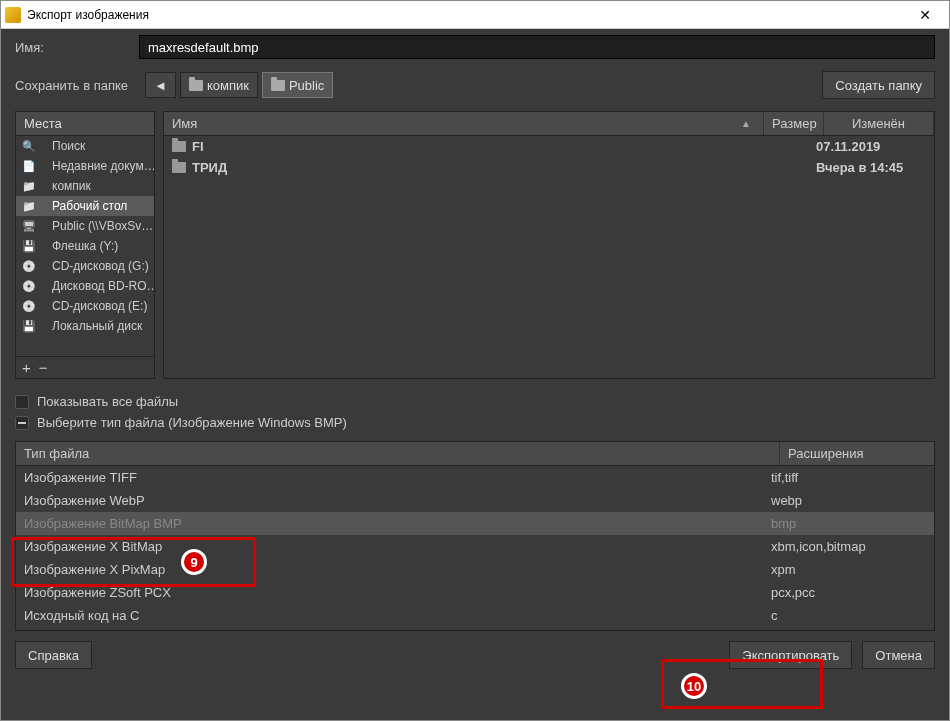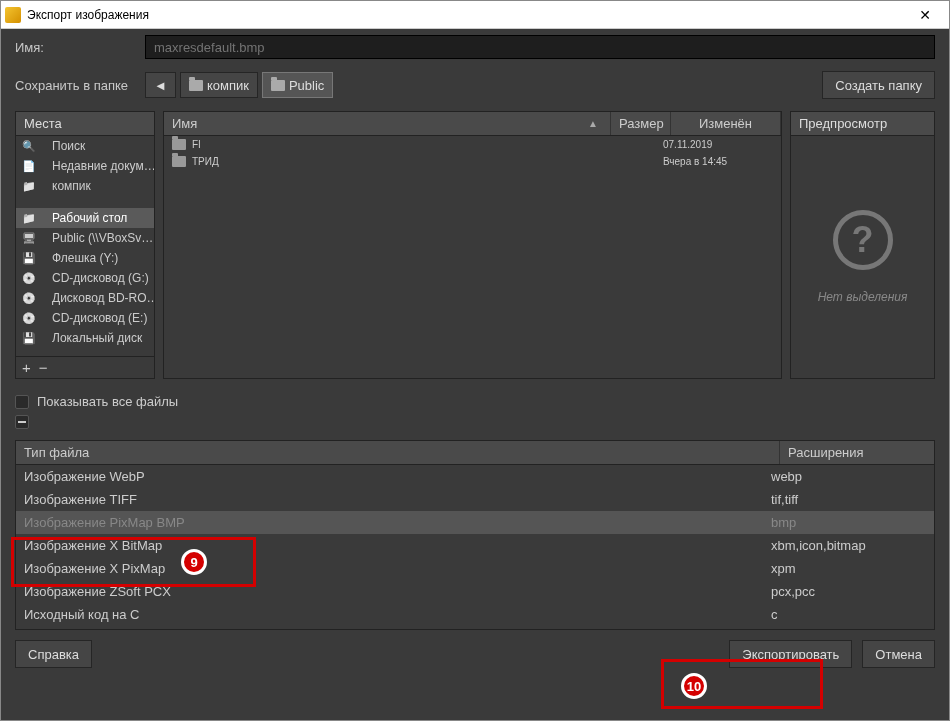--- a/index.html
+++ b/index.html
@@ -3,57 +3,57 @@
 <meta charset="utf-8">
 <style>
 * { box-sizing: border-box; margin: 0; padding: 0; }
 body { font-family: "Segoe UI", Tahoma, sans-serif; font-size: 13px; background: #fff; width: 950px; height: 721px; overflow: hidden; }
 .window { background: #3a3a3a; color: #ccc; width: 950px; height: 721px; display: flex; flex-direction: column; border: 1px solid #888; }
 .titlebar { background: #fff; color: #000; height: 28px; display: flex; align-items: center; padding: 0 4px; border-bottom: 1px solid #ccc; }
 .titlebar .icon { width: 16px; height: 16px; margin-right: 6px; background: linear-gradient(135deg,#f4c430,#d49000); border-radius: 2px; }
 .titlebar .title { flex: 1; font-size: 12px; }
 .titlebar .close { width: 40px; height: 26px; display: flex; align-items: center; justify-content: center; cursor: pointer; font-size: 14px; }
 
-.row { display: flex; align-items: center; padding: 6px 14px; gap: 10px; }
+.row { display: flex; align-items: center; padding: 6px 14px; gap: 4px; }
 .label { min-width: 120px; color: #c8c8c8; font-size: 13px; }
-.textinput { flex: 1; background: #1e1e1e; border: 1px solid #000; color: #737373; padding: 4px 8px; height: 24px; font-size: 13px; }
+.textinput { flex: 1; background: #1e1e1e; border: 1px solid #000; color: #ffffff; padding: 4px 8px; height: 24px; font-size: 13px; }
 
 .path-row { display: flex; align-items: center; padding: 6px 14px; gap: 10px; }
 .path-crumbs { display: flex; gap: 4px; }
 .crumb-btn { background: #454545; border: 1px solid #252525; color: #ddd; padding: 3px 8px; height: 26px; display: flex; align-items: center; gap: 4px; cursor: pointer; font-size: 13px; }
 .crumb-btn.active { background: #555; border-color: #777; }
 .crumb-btn .folder-ic { width: 14px; height: 11px; background: #aaa; border-radius: 1px; position: relative; }
 .crumb-btn .folder-ic::before { content:""; position:absolute; top:-3px; left:0; width:6px; height:3px; background:#aaa; border-radius:1px 1px 0 0;}
 .spacer { flex: 1; }
 .btn { background: #454545; border: 1px solid #252525; color: #ddd; padding: 5px 12px; cursor: pointer; font-size: 13px; height: 28px; }
 
 .mid { display: flex; gap: 8px; padding: 6px 14px; height: 280px; }
 .places { width: 140px; display: flex; flex-direction: column; border: 1px solid #222; background: #3a3a3a; }
 .col-head { background: #4a4a4a; border-bottom: 1px solid #222; padding: 4px 8px; font-size: 13px; color: #ddd; }
 .places-list { flex: 1; overflow: hidden; }
 .place-item { padding: 3px 6px; display: flex; align-items: center; gap: 16px; cursor: pointer; font-size: 12px; white-space: nowrap; overflow: hidden; text-overflow: ellipsis; }
-.place-item.selected { background: #5a5a5a; color: #fff; margin-top: 12px; }
+.place-item.selected { background: #5a5a5a; color: #fff; }
 .place-item .pic { width: 14px; height: 14px; flex-shrink: 0; }
 .ic-search::before{content:"🔍";font-size:11px;}
 .ic-doc::before{content:"📄";font-size:11px;}
 .ic-folder::before{content:"📁";font-size:11px;filter:grayscale(1);}
 .ic-net::before{content:"🖥";font-size:11px;}
 .ic-drive::before{content:"💾";font-size:11px;filter:grayscale(1);}
 .ic-cd::before{content:"💿";font-size:11px;filter:grayscale(1);}
 .places-footer { border-top: 1px solid #222; padding: 2px 6px; display: flex; gap: 8px; font-size: 15px; }
 .pf-btn { cursor: pointer; color: #ccc; }
 
 .filelist { flex: 1; border: 1px solid #222; display: flex; flex-direction: column; }
 .fl-head { display: flex; background: #4a4a4a; border-bottom: 1px solid #222; text-align: center; }
 .fl-head > div { padding: 4px 8px; font-size: 13px; border-right: 1px solid #333; }
 .fl-name { flex: 1; display: flex; align-items: center; justify-content: space-between; }
 .fl-size { width: 60px; }
 .fl-mod { width: 110px; }
 .fl-body { flex: 1; background: #3a3a3a; overflow-y: auto; }
-.fl-row { display: flex; padding: 3px 8px; font-size: 10px; cursor: pointer; }
+.fl-row { display: flex; padding: 3px 8px; font-size: 13px; cursor: pointer; font-weight: bold; }
 .fl-row .fname { flex: 1; display: flex; align-items: center; gap: 6px; }
 .fl-row .fsize { width: 60px; }
 .fl-row .fmod { width: 110px; }
 .folder-icon{width:14px;height:11px;background:#999;border-radius:1px;position:relative;flex-shrink:0;}
 .folder-icon::before{content:"";position:absolute;top:-3px;left:0;width:6px;height:3px;background:#999;border-radius:1px 1px 0 0;}
 
 .preview { width: 145px; border: 1px solid #222; display: flex; flex-direction: column; }
 .preview-body { flex: 1; display: flex; flex-direction: column; align-items: center; justify-content: center; gap: 20px; }
 .q-circle { width: 60px; height: 60px; border: 5px solid #777; border-radius: 50%; display: flex; align-items: center; justify-content: center; font-size: 36px; color: #777; font-weight: bold; }
 .no-sel { color: #888; font-style: italic; font-size: 12px; }
@@ -188,55 +188,49 @@
             <div class="fname">
               <span class="folder-icon"></span>
               <span>ТРИД</span>
             </div>
             <div class="fsize"></div>
             <div class="fmod">Вчера в 14:45</div>
           </div>
         </div>
     </div>
 
-    <div class="preview">
-      <div class="col-head">Предпросмотр</div>
-      <div class="preview-body">
-        <div class="q-circle">?</div>
-        <div class="no-sel">Нет выделения</div>
-      </div>
-    </div>
   </div>
 
   <div class="opts">
     <div class="check-row">
       <span class="chk"></span>
       <span>Показывать все файлы</span>
     </div>
     <div class="check-row">
       <span class="chk minus"></span>
+      <span>Выберите тип файла (Изображение Windows BMP)</span>
     </div>
   </div>
 
   <div class="type-table">
     <div class="tt-head">
       <div class="tt-type">Тип файла</div>
       <div class="tt-ext">Расширения</div>
     </div>
     <div class="tt-body" id="tt-body">
         <div class="tt-row">
+          <div>Изображение TIFF</div>
+          <div>tif,tiff</div>
+        </div>
+        <div class="tt-row">
           <div>Изображение WebP</div>
           <div>webp</div>
         </div>
-        <div class="tt-row">
-          <div>Изображение TIFF</div>
-          <div>tif,tiff</div>
-        </div>
         <div class="tt-row selected">
-          <div>Изображение PixMap BMP</div>
+          <div>Изображение BitMap BMP</div>
           <div>bmp</div>
         </div>
         <div class="tt-row">
           <div>Изображение X BitMap</div>
           <div>xbm,icon,bitmap</div>
         </div>
         <div class="tt-row">
           <div>Изображение X PixMap</div>
           <div>xpm</div>
         </div>

